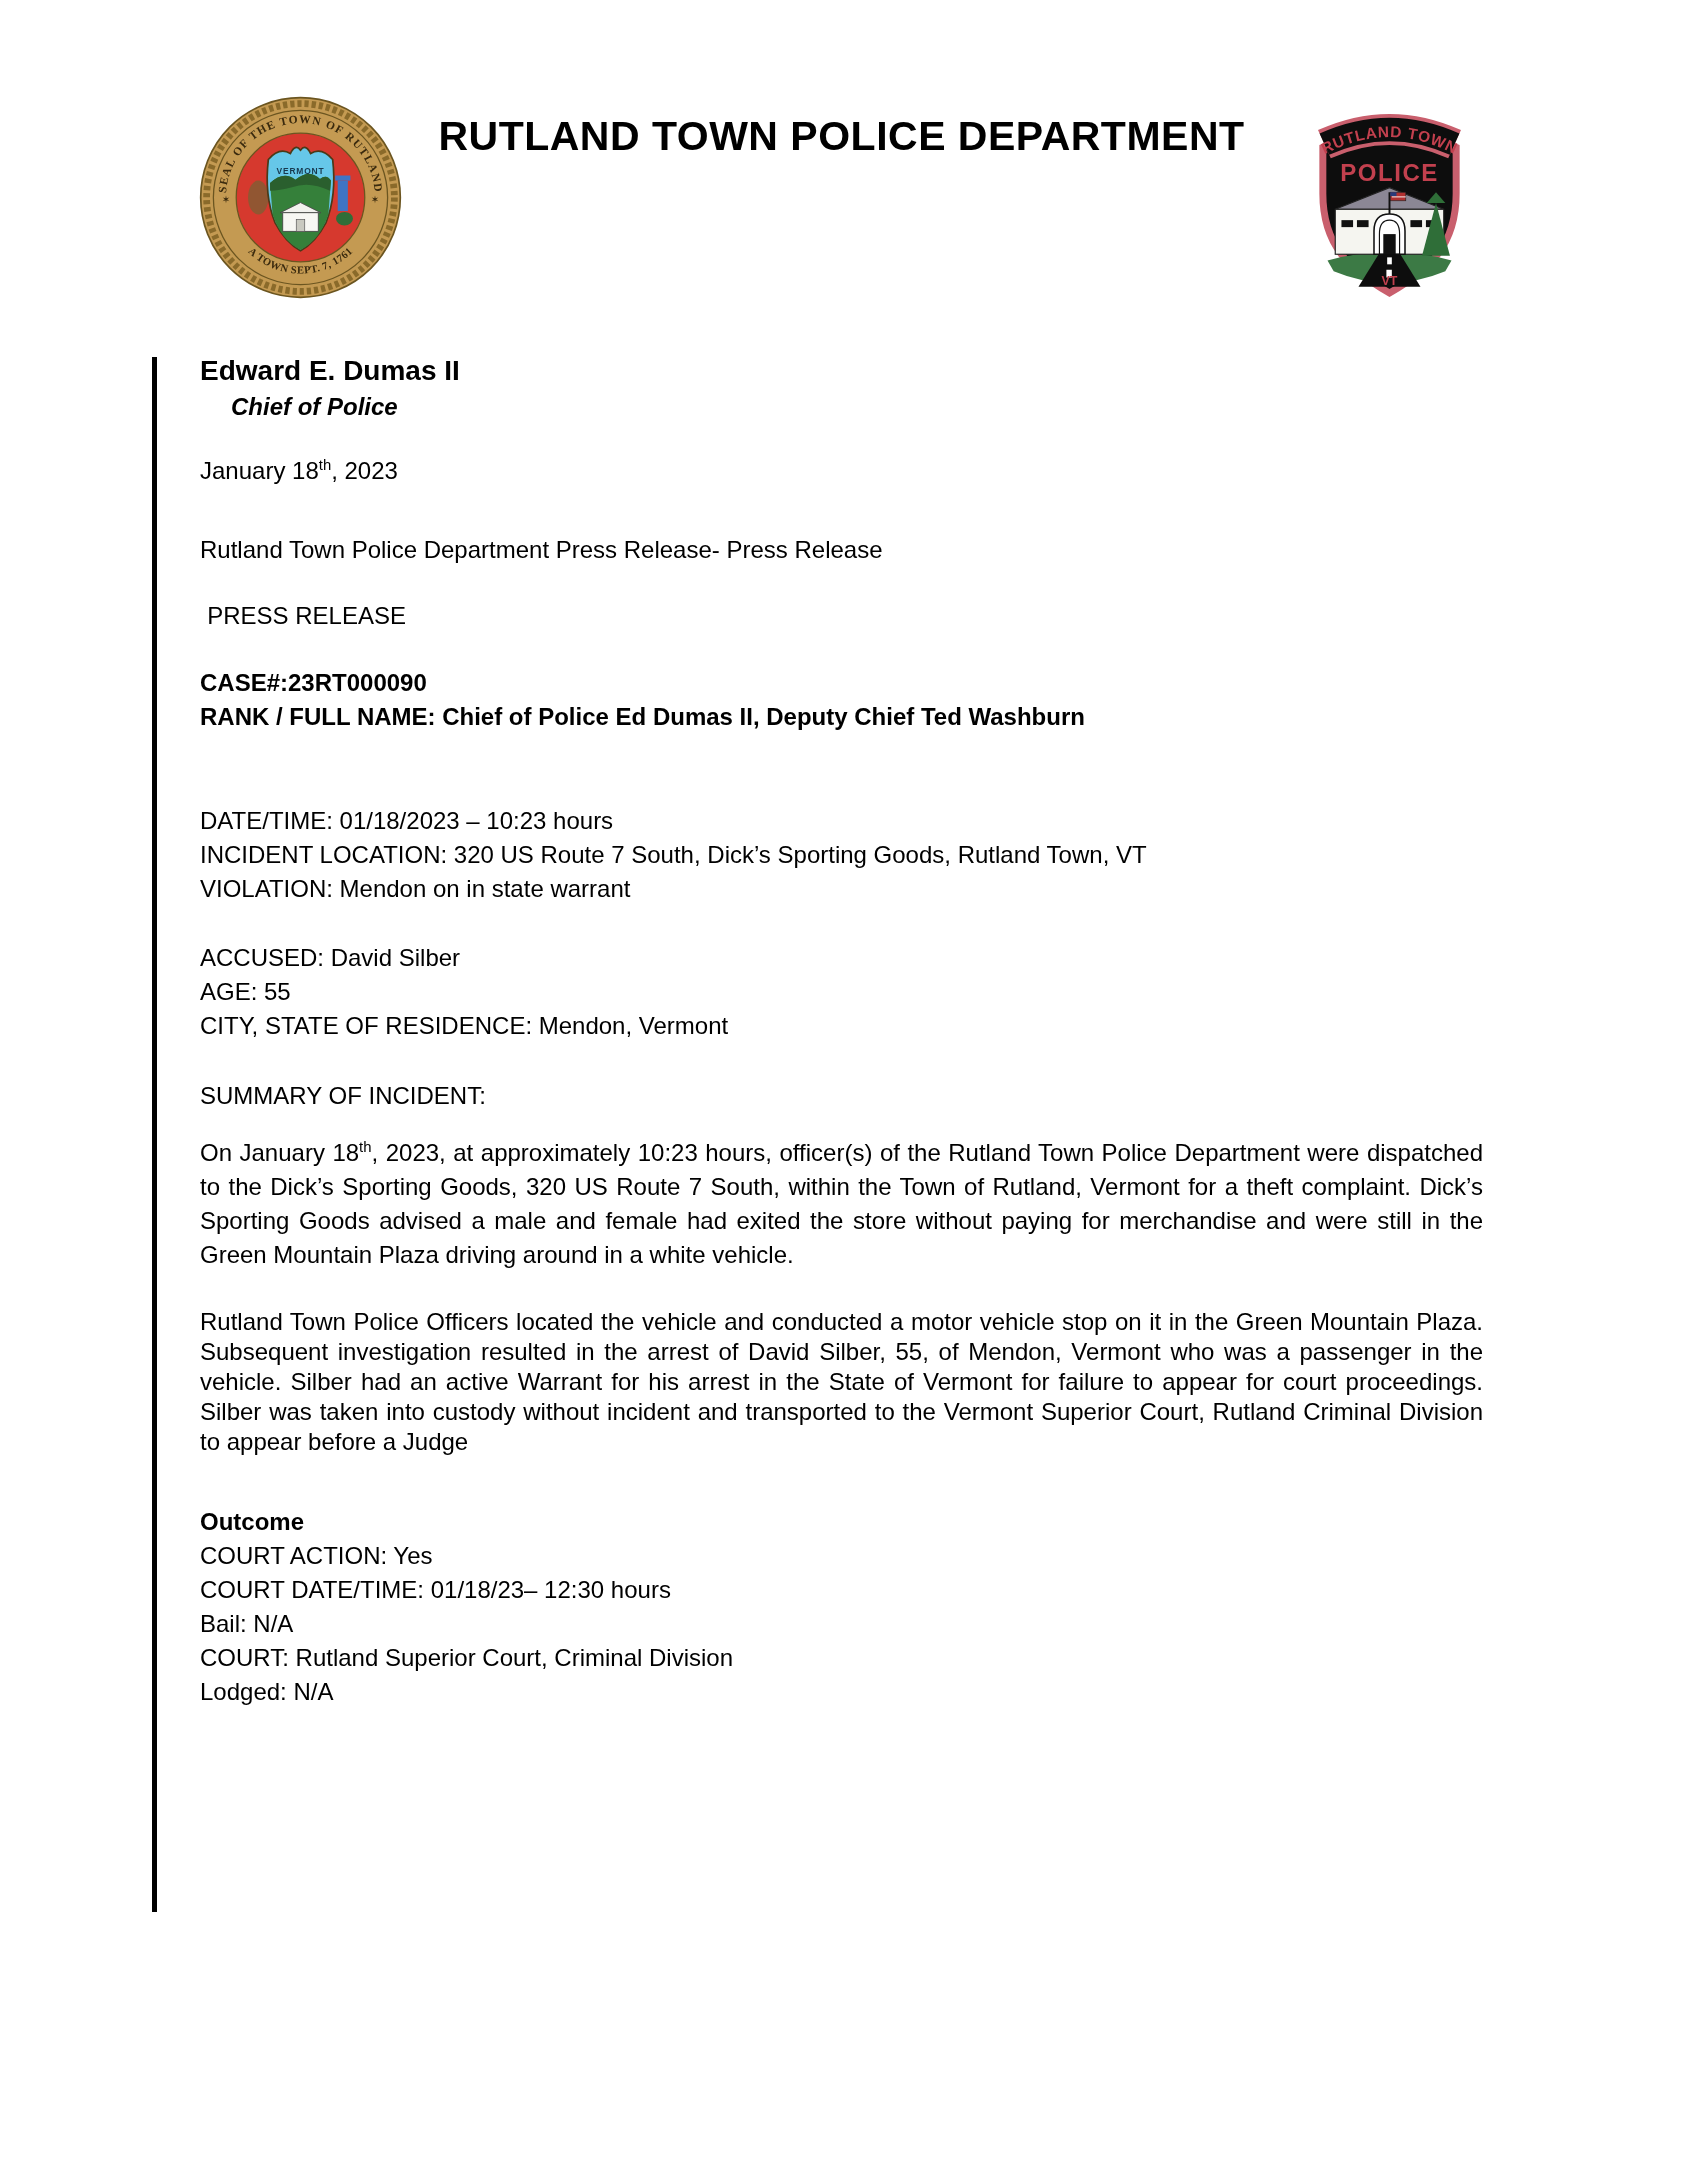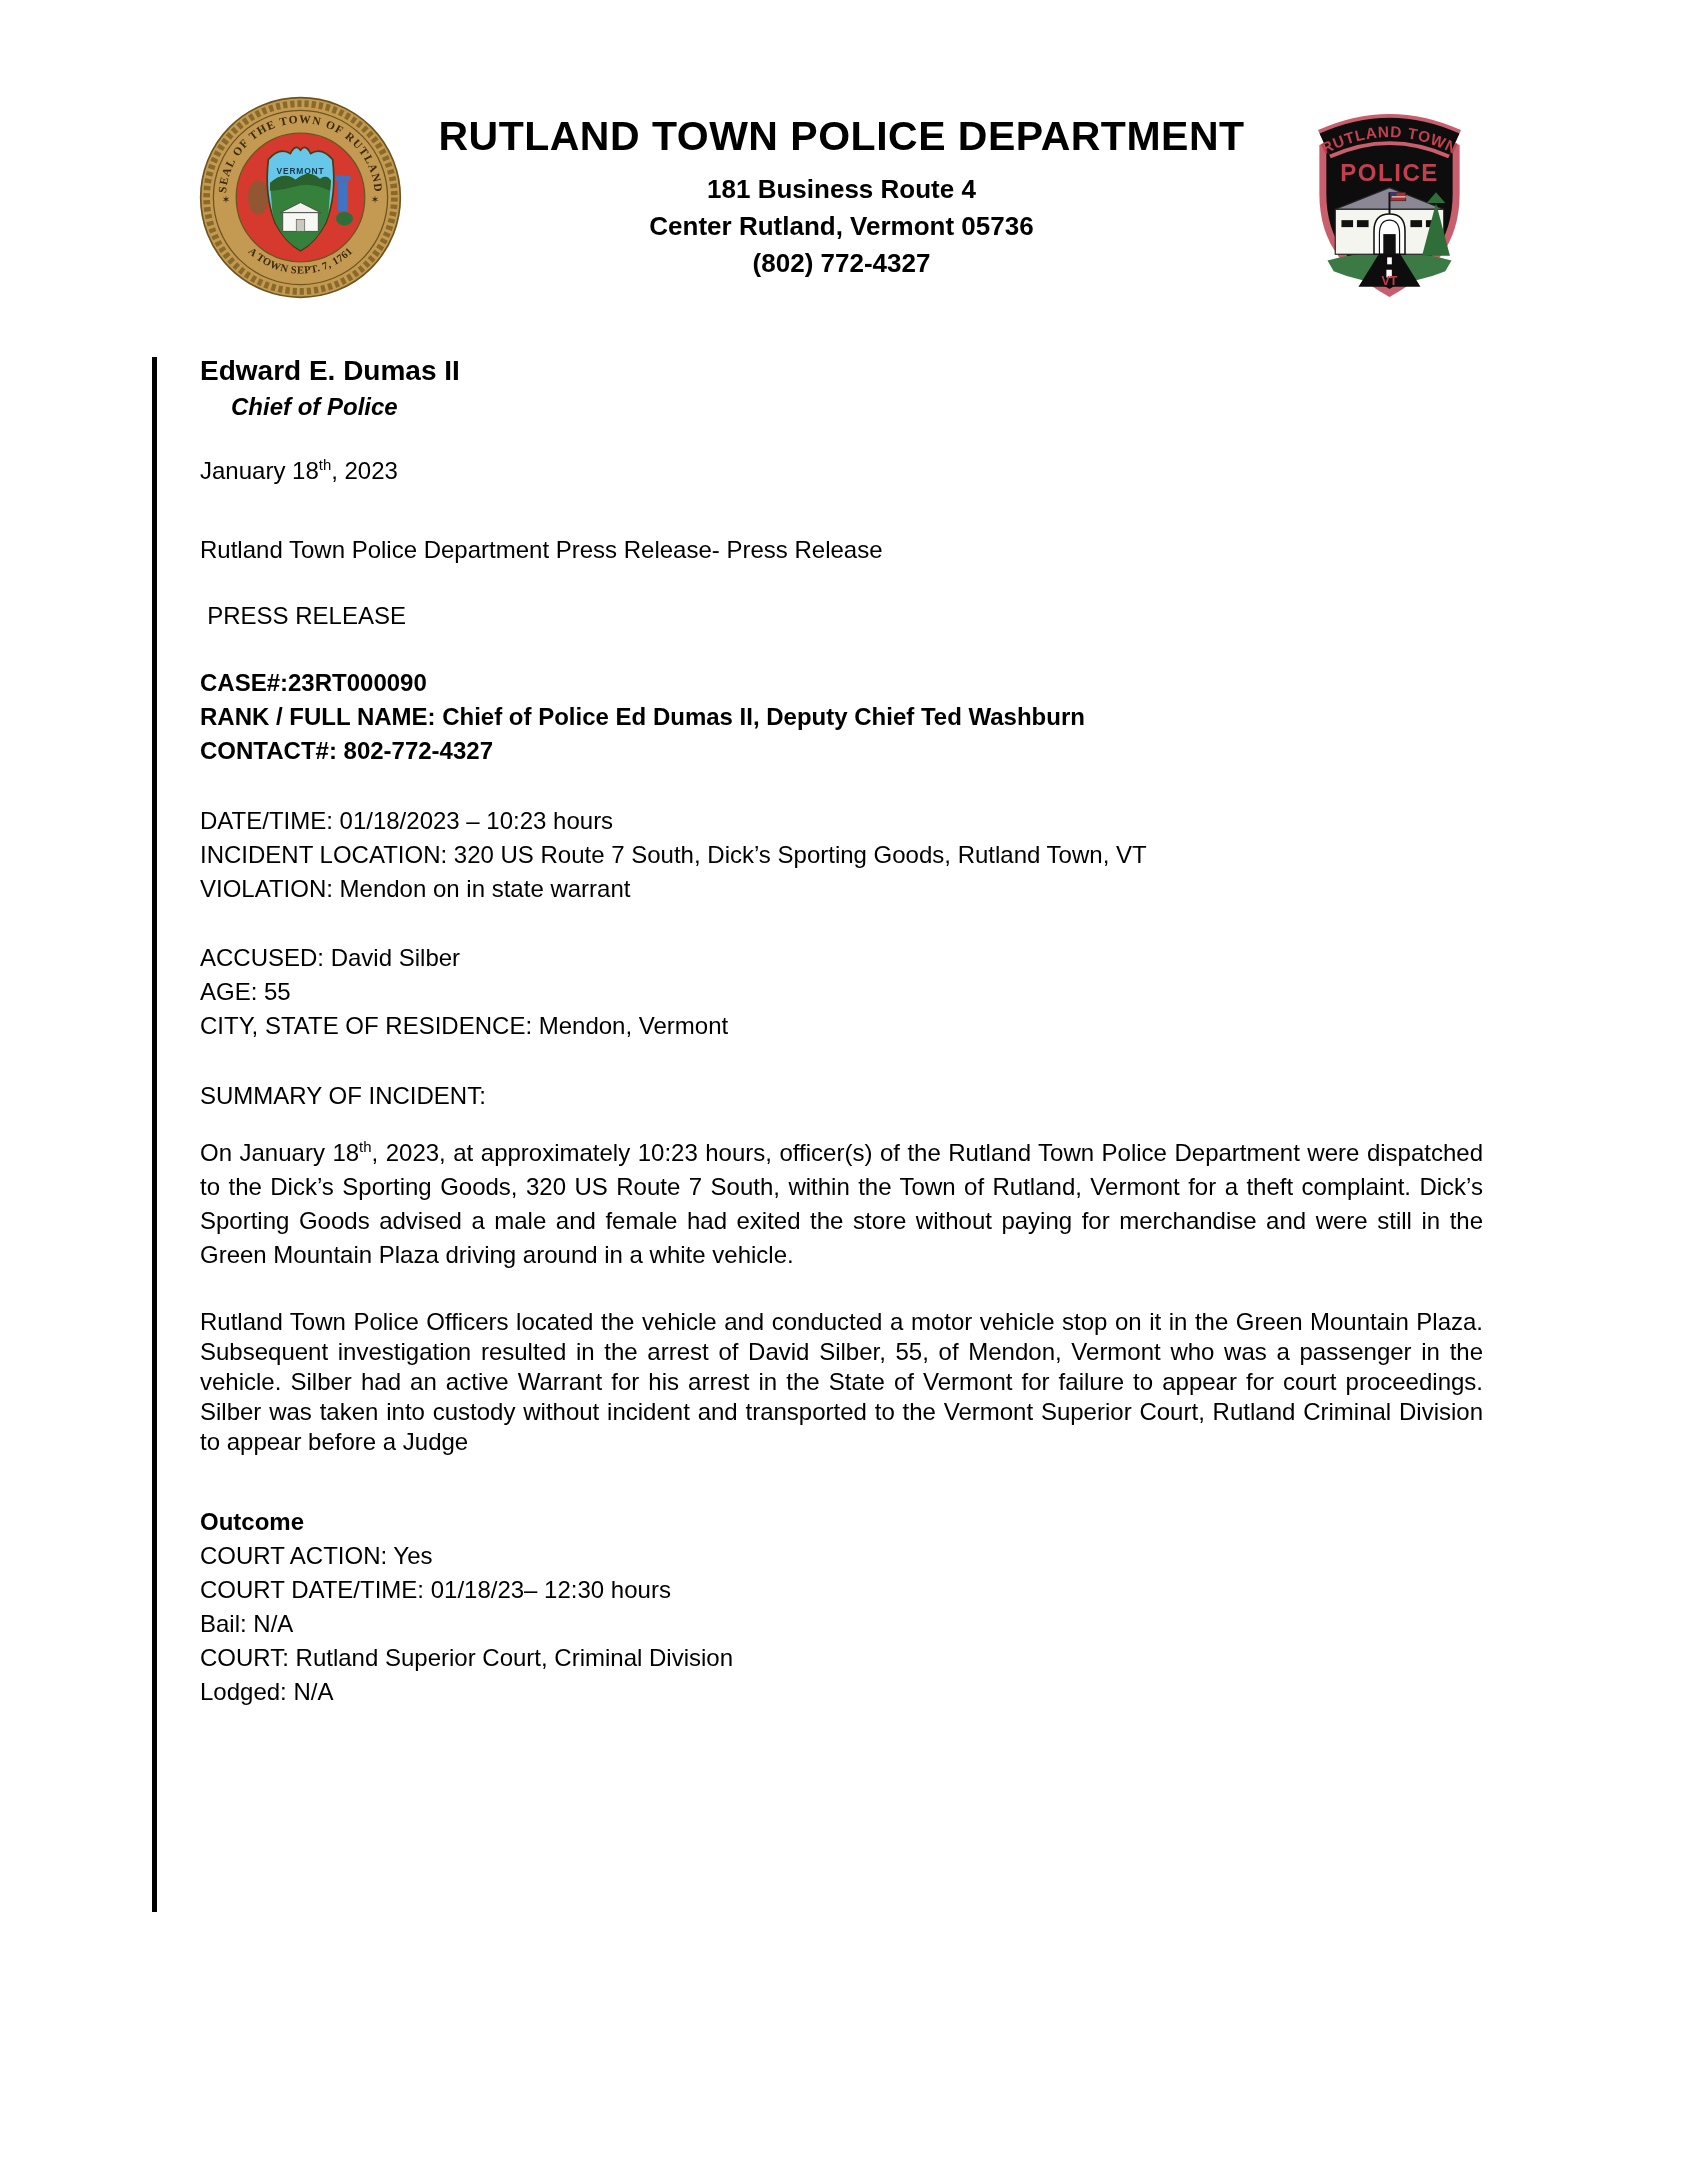--- a/index.html
+++ b/index.html
@@ -70,25 +70,20 @@
     <path d="M82,75 Q95,60 108,68 Q114,56 120,64 Q126,56 132,68 Q145,60 158,75 Q163,118 150,150 Q138,173 120,183 Q102,173 90,150 Q77,118 82,75 Z" fill="#66c7e9" stroke="#4a3a18" stroke-width="2"></path>
     <path d="M84,103 Q100,88 114,99 Q130,86 143,98 Q151,92 156,100 L153,140 Q143,170 120,182 Q97,170 87,140 Z" fill="#35803a"></path>
     <path d="M84,103 Q100,88 114,99 Q130,86 143,98 Q151,92 156,100 L155,112 Q130,100 110,108 Q95,112 84,112 Z" fill="#2a5f2e"></path>
     <polygon points="96,138 120,126 144,138" fill="#f2f2ee" stroke="#444" stroke-width="1"></polygon>
     <rect x="99" y="138" width="42" height="22" fill="#f7f7f3" stroke="#444" stroke-width="1"></rect>
     <rect x="115" y="146" width="10" height="14" fill="#c9c9c0" stroke="#555" stroke-width="0.8"></rect>
     <text x="120" y="92" font-size="10" font-weight="bold" fill="#18394f" text-anchor="middle" letter-spacing="1">VERMONT</text>
   </svg>
 
   <div class="hdr-title">RUTLAND TOWN POLICE DEPARTMENT</div>
-  <div class="hdr-sub">
-    <div>181 Business Route 4</div>
-    <div>Center Rutland, Vermont 05736</div>
-    <div>(802) 772-4327</div>
-  </div>
 
   <svg class="patch-logo" viewBox="0 0 200 256">
     <path d="M14,60 Q100,20 186,60 L186,120 C186,186 152,218 100,248 C48,218 14,186 14,120 Z" fill="#0d0d0d" stroke="#c95f6d" stroke-width="9"></path>
     <path d="M16,56 Q100,18 184,56" fill="none" stroke="#c95f6d" stroke-width="40"></path>
     <path d="M16,56 Q100,18 184,56" fill="none" stroke="#0d0d0d" stroke-width="30"></path>
     <path id="patchArc" d="M 22,66 Q 100,28 178,66" fill="none"></path>
     <text font-size="20" font-weight="bold" fill="#c2404e" letter-spacing="1">
       <textPath href="#patchArc" startOffset="50%" text-anchor="middle">RUTLAND TOWN</textPath>
     </text>
     <text x="100" y="104" font-size="31" font-weight="bold" fill="#c2404e" text-anchor="middle" letter-spacing="2">POLICE</text>
@@ -125,21 +120,20 @@
     <span>January 18</span><sup class="ord">th</sup><span>, 2023</span>
   </div>
 
   <div class="blk subject-blk">Rutland Town Police Department Press Release- Press Release</div>
 
   <div class="blk press-blk">PRESS RELEASE</div>
 
   <div class="blk case-blk">
     <div class="line">CASE#:23RT000090</div>
     <div class="line">RANK / FULL NAME: Chief of Police Ed Dumas II, Deputy Chief Ted Washburn</div>
-    <div class="line">CONTACT#: 802-772-4327</div>
   </div>
 
   <div class="blk incident-blk">
     <div class="line">DATE/TIME: 01/18/2023 – 10:23 hours</div>
     <div class="line">INCIDENT LOCATION: 320 US Route 7 South, Dick’s Sporting Goods, Rutland Town, VT</div>
     <div class="line">VIOLATION: Mendon on in state warrant</div>
   </div>
 
   <div class="blk accused-blk">
     <div class="line">ACCUSED: David Silber</div>

